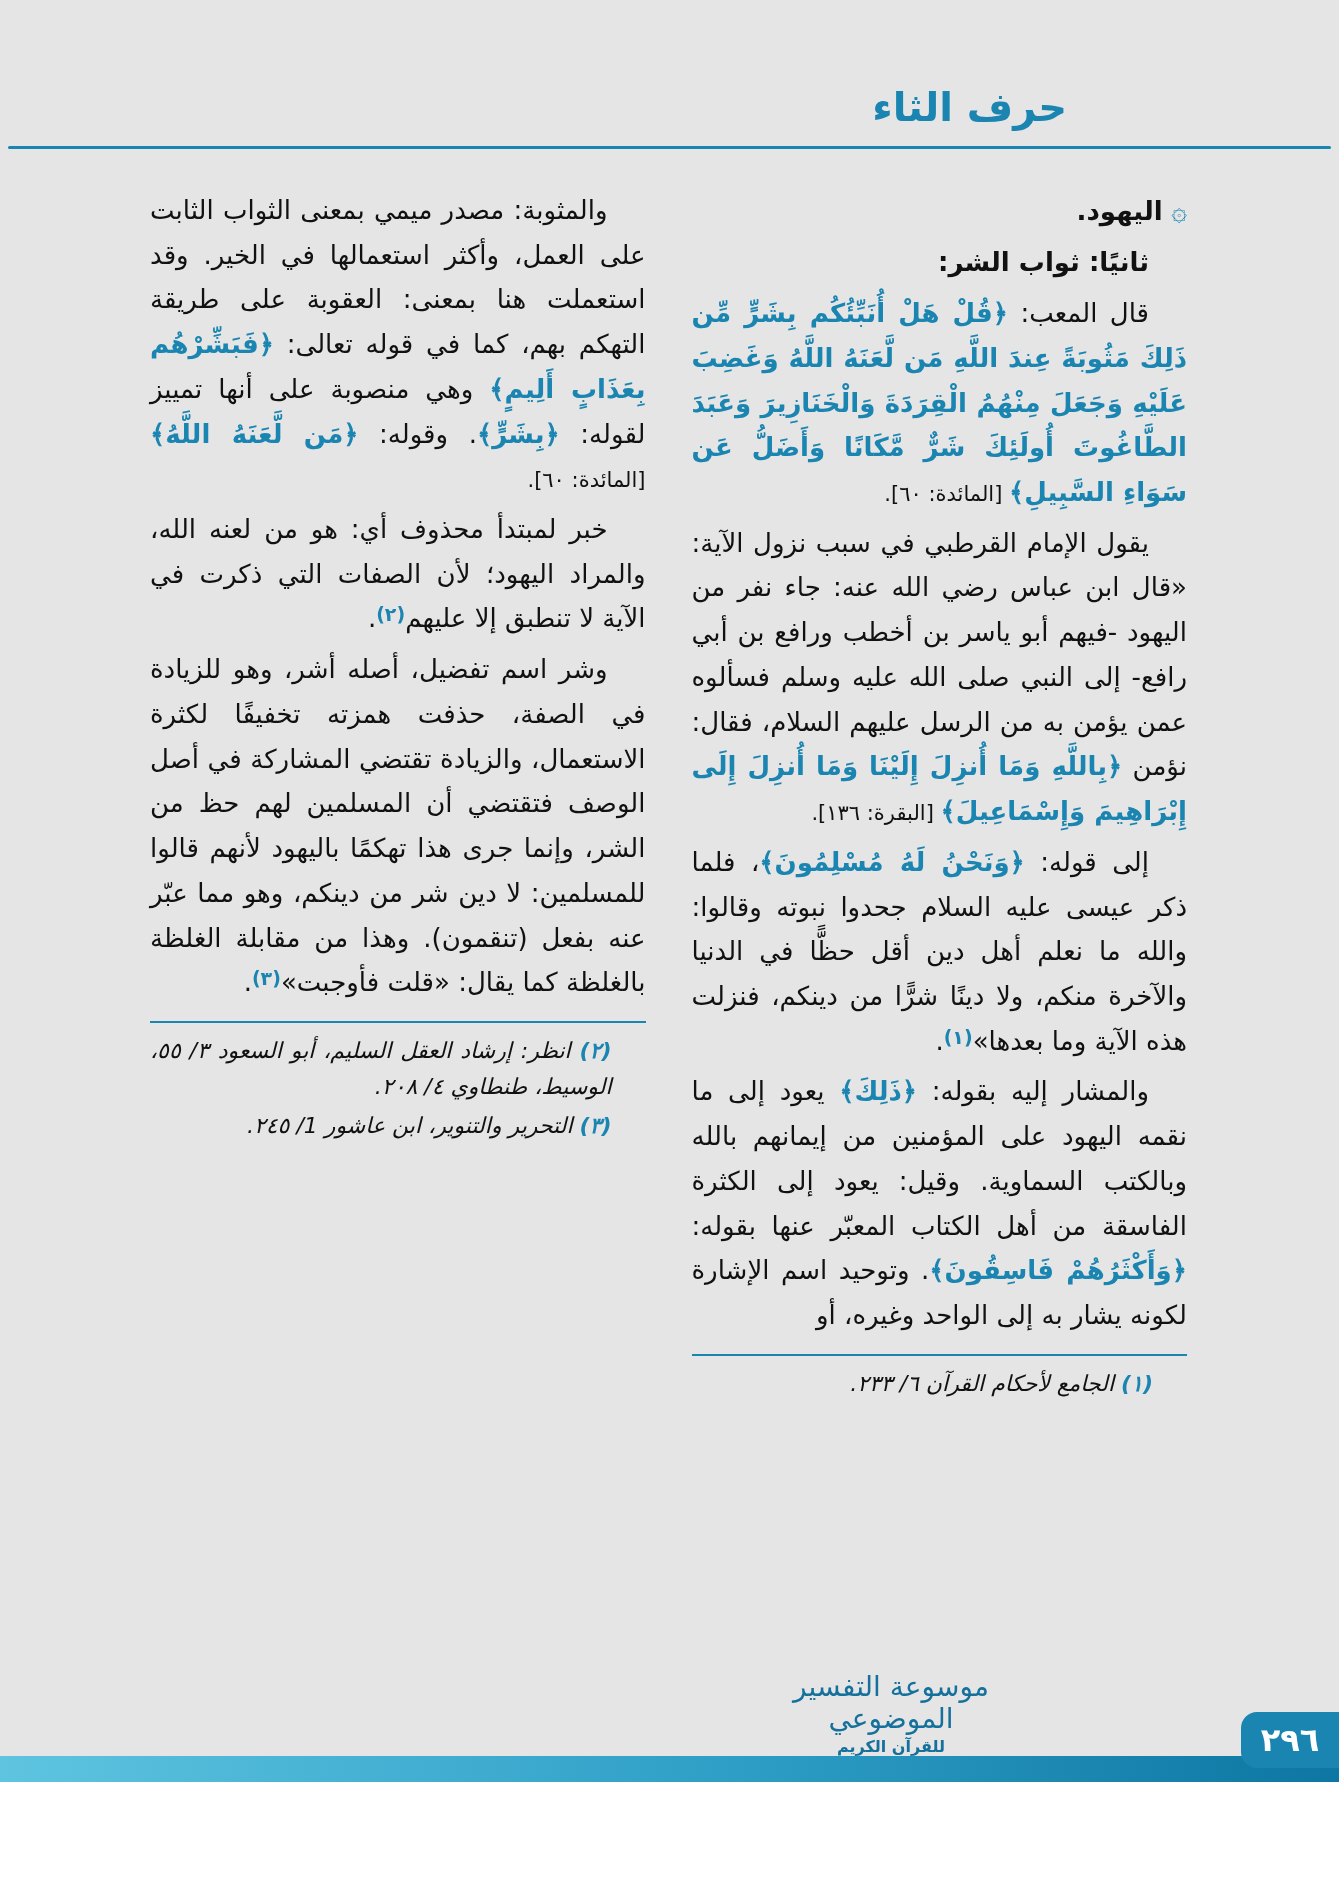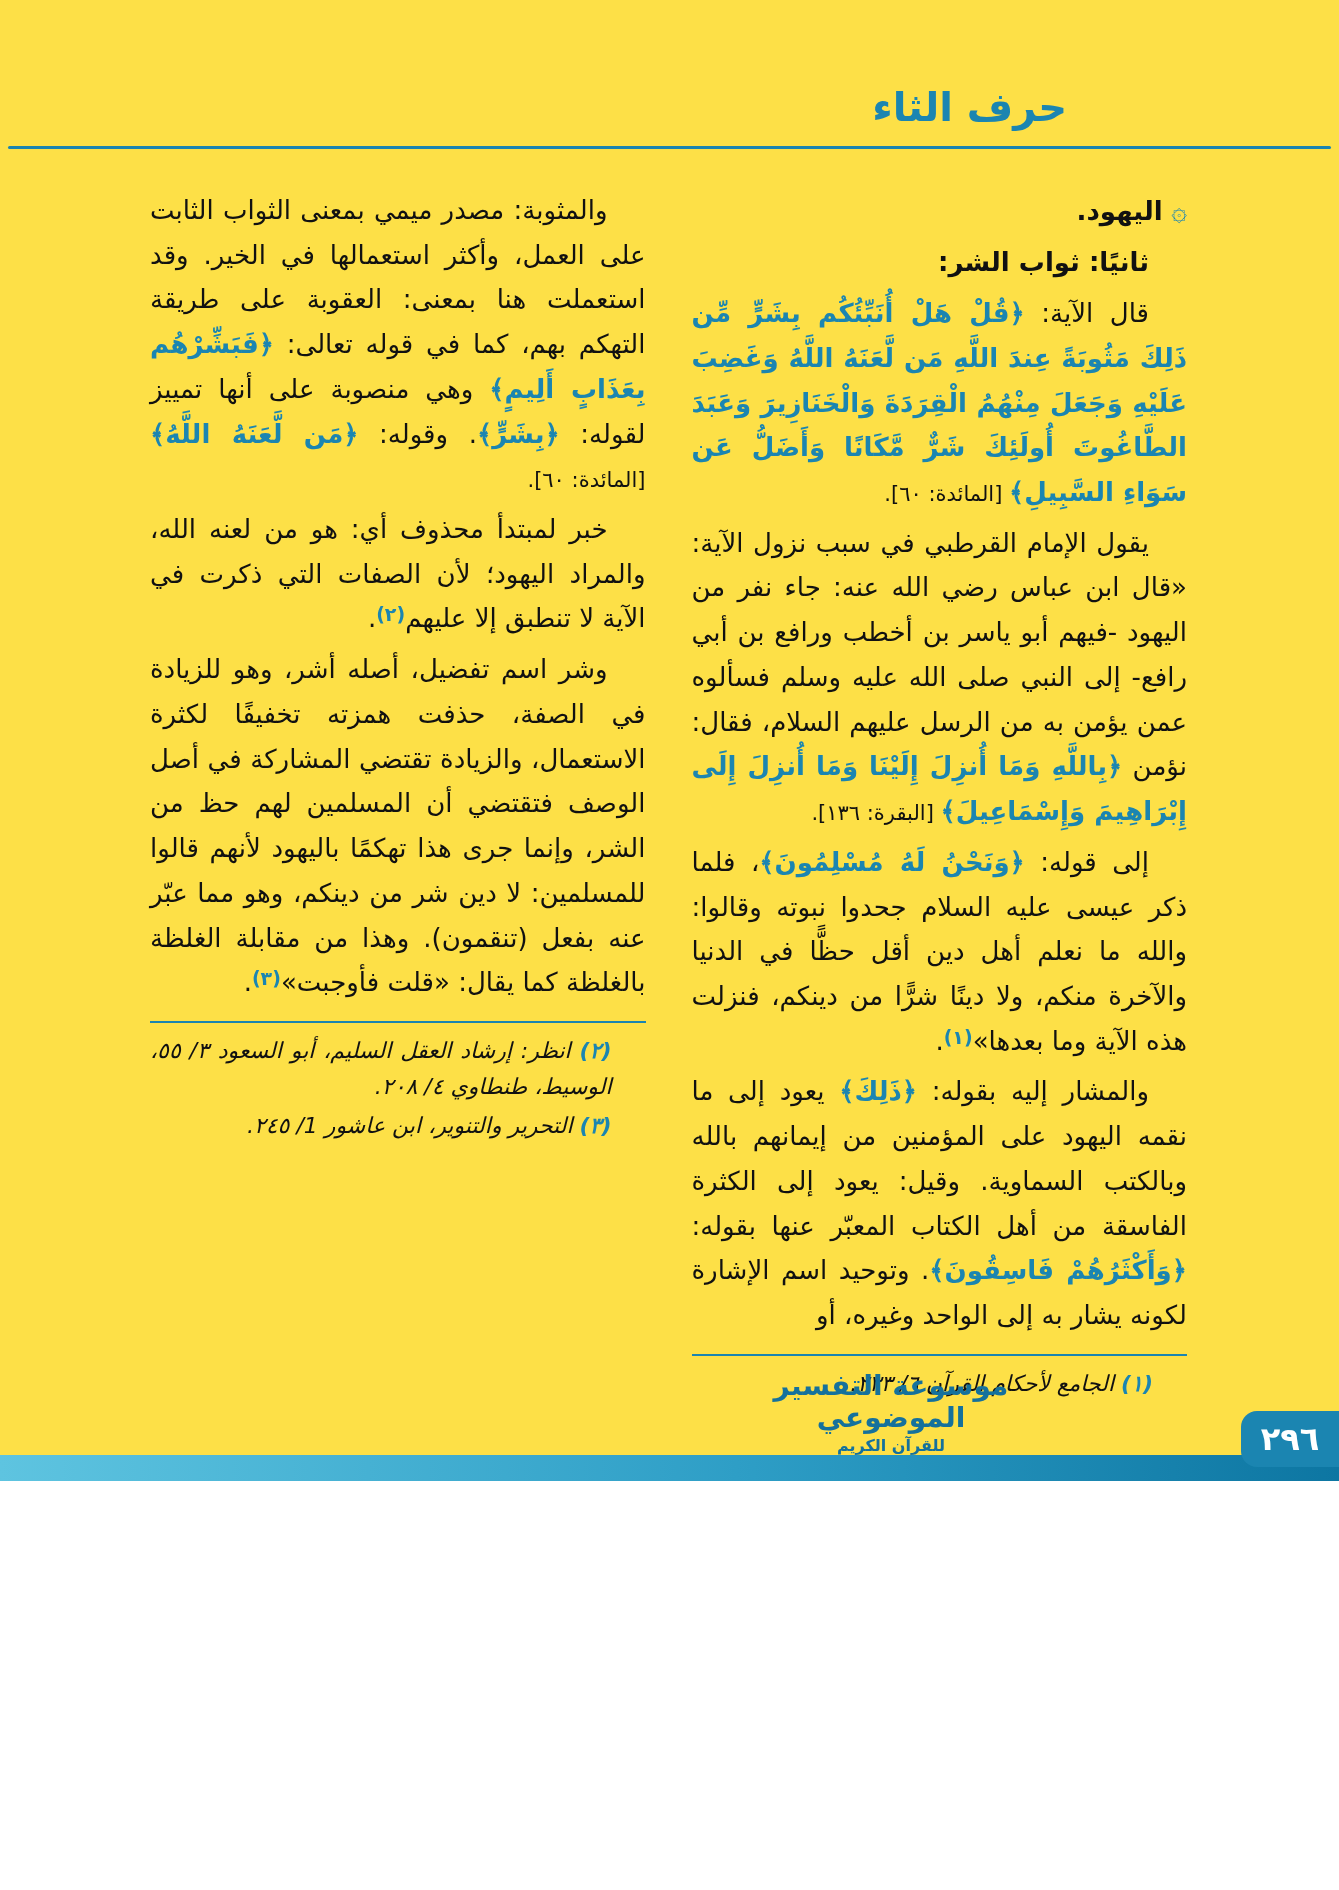--- a/index.html
+++ b/index.html
@@ -2,21 +2,21 @@
 <html lang="ar" dir="rtl"><head>
 <meta charset="utf-8">
 <style>
   * { margin:0; padding:0; box-sizing:border-box; }
   html,body { background:#ffffff; }
   body {
     width:1339px; height:1890px;
     font-family:"DejaVu Sans", sans-serif;
     color:#111; position:relative; overflow:hidden;
   }
-  .page { width:1339px; height:1481px; position:relative; direction:rtl; background:#fde047; }
+  .page { width:1339px; height:1782px; position:relative; direction:rtl; background:#e5e5e5; }
 
   
   .chapter-heading {
     position:absolute; top:84px; right:272px;
     color:#1b85b1; font-size:40px; font-weight:bold;
     letter-spacing:1px;
   }
   .header-rule {
     position:absolute; top:146px; left:8px; right:8px; height:3px;
     background:#1b85b1; border-radius:2px;
@@ -53,21 +53,21 @@
 
   
   .footer-bar {
     position:absolute; left:0; right:0; bottom:0; height:26px;
     background:linear-gradient(270deg, #0d76a2 0%, #2e9ec6 45%, #5ec4e0 100%);
   }
   .publisher-logo {
     position:absolute; bottom:26px; right:318px; width:260px;
     text-align:center; color:#15719c; line-height:1.15;
   }
-  .publisher-logo .logo-line1 { font-size:28px; font-weight:bold; letter-spacing:0.5px; }
+  .publisher-logo .logo-line1 { font-size:28px; font-weight:normal; letter-spacing:0.5px; }
   .publisher-logo .logo-line2 { font-size:16px; font-weight:bold; margin-top:2px; }
   .page-badge {
     position:absolute; right:0; bottom:14px; width:98px; height:56px;
     background:#1b85b1; border-radius:16px 0 0 16px;
     display:flex; align-items:center; justify-content:center;
     color:#fff; font-size:32px; font-weight:bold;
   }
 </style>
 </head>
 <body>
@@ -77,21 +77,21 @@
   <div class="chapter-heading">حرف الثاء</div>
 
   <div class="header-rule"></div>
 
   <div class="columns">
 
     <section class="col">
       <div class="body-text">
           <p class="para noindent"><span class="s-orn">۞ </span><span class="s-b">اليهود.</span></p>
           <p class="para"><span class="s-b">ثانيًا: ثواب الشر:</span></p>
-          <p class="para"><span class="s-n">قال الآية: </span><span class="s-q">﴿قُلْ هَلْ أُنَبِّئُكُم بِشَرٍّ مِّن ذَلِكَ مَثُوبَةً عِندَ اللَّهِ مَن لَّعَنَهُ اللَّهُ وَغَضِبَ عَلَيْهِ وَجَعَلَ مِنْهُمُ الْقِرَدَةَ وَالْخَنَازِيرَ وَعَبَدَ الطَّاغُوتَ أُولَئِكَ شَرٌّ مَّكَانًا وَأَضَلُّ عَن سَوَاءِ السَّبِيلِ﴾</span><span class="s-ref"> [المائدة: ٦٠].</span></p>
+          <p class="para"><span class="s-n">قال المعب: </span><span class="s-q">﴿قُلْ هَلْ أُنَبِّئُكُم بِشَرٍّ مِّن ذَلِكَ مَثُوبَةً عِندَ اللَّهِ مَن لَّعَنَهُ اللَّهُ وَغَضِبَ عَلَيْهِ وَجَعَلَ مِنْهُمُ الْقِرَدَةَ وَالْخَنَازِيرَ وَعَبَدَ الطَّاغُوتَ أُولَئِكَ شَرٌّ مَّكَانًا وَأَضَلُّ عَن سَوَاءِ السَّبِيلِ﴾</span><span class="s-ref"> [المائدة: ٦٠].</span></p>
           <p class="para"><span class="s-n">يقول الإمام القرطبي في سبب نزول الآية: «قال ابن عباس رضي الله عنه: جاء نفر من اليهود -فيهم أبو ياسر بن أخطب ورافع بن أبي رافع- إلى النبي صلى الله عليه وسلم فسألوه عمن يؤمن به من الرسل عليهم السلام، فقال: نؤمن </span><span class="s-q">﴿بِاللَّهِ وَمَا أُنزِلَ إِلَيْنَا وَمَا أُنزِلَ إِلَى إِبْرَاهِيمَ وَإِسْمَاعِيلَ﴾</span><span class="s-ref"> [البقرة: ١٣٦].</span></p>
           <p class="para"><span class="s-n">إلى قوله: </span><span class="s-q">﴿وَنَحْنُ لَهُ مُسْلِمُونَ﴾</span><span class="s-n">، فلما ذكر عيسى عليه السلام جحدوا نبوته وقالوا: والله ما نعلم أهل دين أقل حظًّا في الدنيا والآخرة منكم، ولا دينًا شرًّا من دينكم، فنزلت هذه الآية وما بعدها»</span><span class="s-fn">(١)</span><span class="s-n">.</span></p>
           <p class="para"><span class="s-n">والمشار إليه بقوله: </span><span class="s-q">﴿ذَلِكَ﴾</span><span class="s-n"> يعود إلى ما نقمه اليهود على المؤمنين من إيمانهم بالله وبالكتب السماوية. وقيل: يعود إلى الكثرة الفاسقة من أهل الكتاب المعبّر عنها بقوله: </span><span class="s-q">﴿وَأَكْثَرُهُمْ فَاسِقُونَ﴾</span><span class="s-n">. وتوحيد اسم الإشارة لكونه يشار به إلى الواحد وغيره، أو</span></p>
         </div>
       <div class="footnotes">
         <div class="fn-rule"></div>
         <div class="fn-text">
             <p class="para"><span class="s-fn">(١)</span><span class="s-n"> الجامع لأحكام القرآن ٦/ ٢٣٣.</span></p>
           </div>
       </div>

